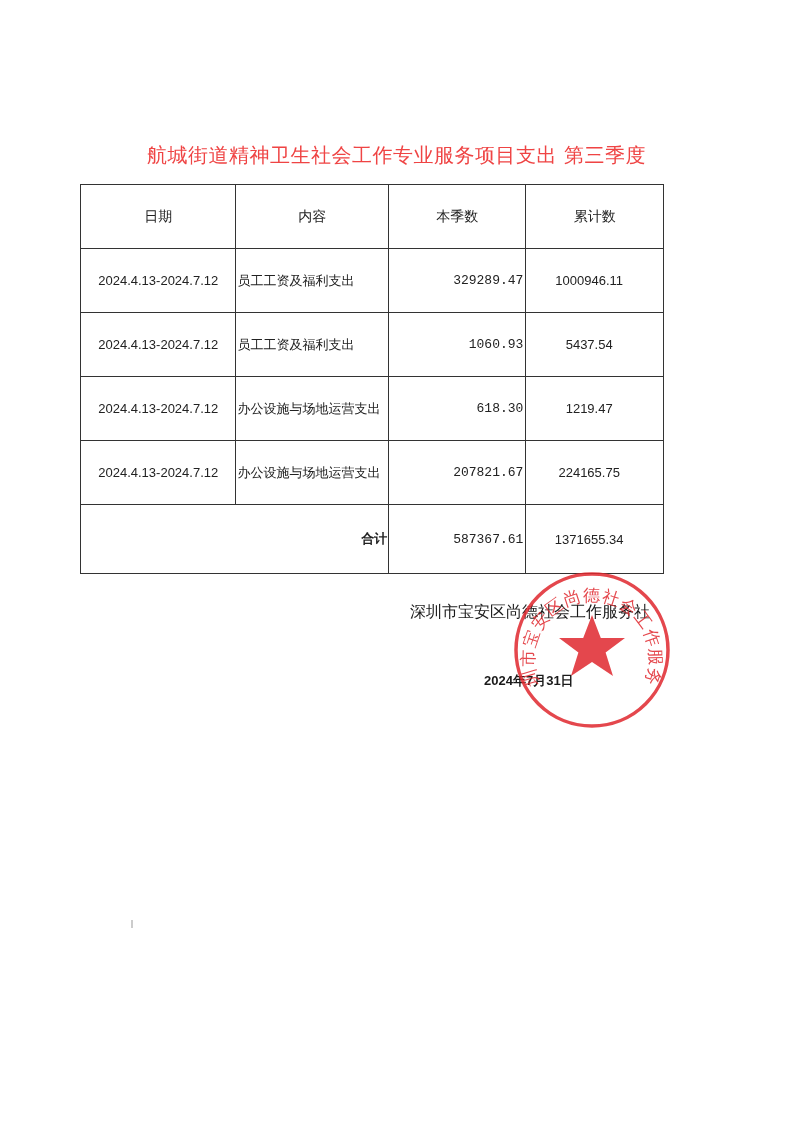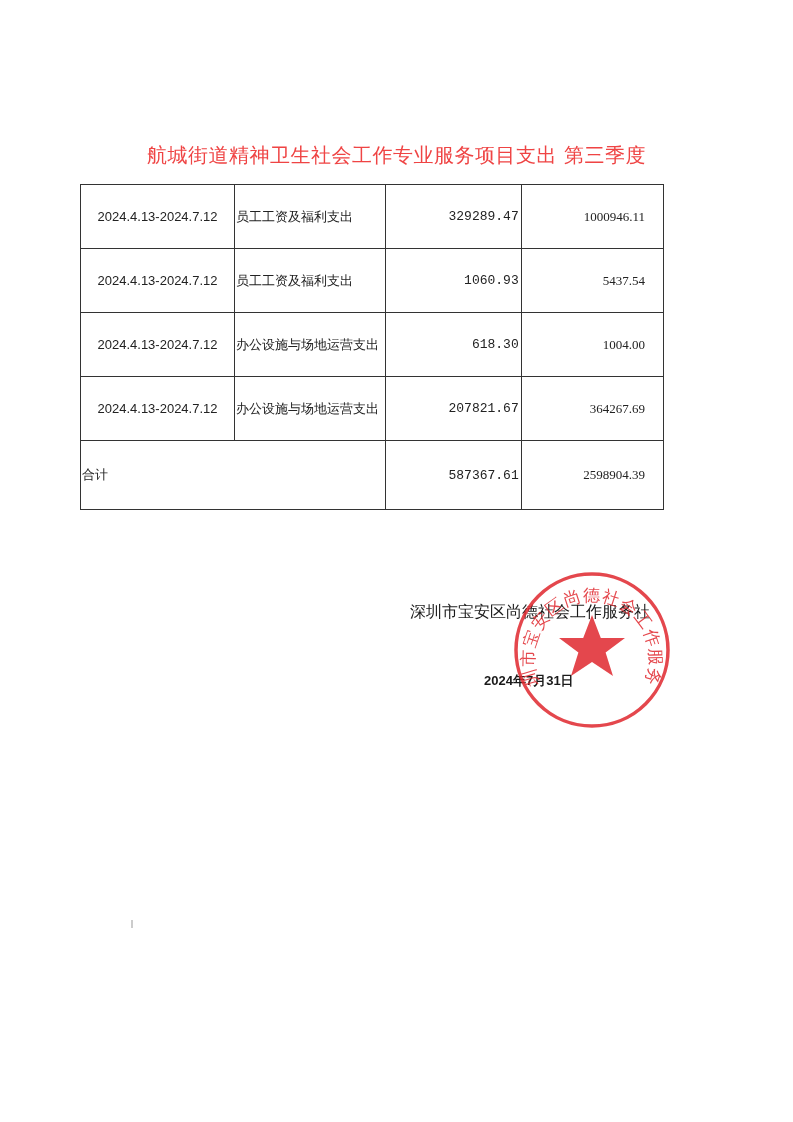--- a/index.html
+++ b/index.html
@@ -8,63 +8,69 @@
   .title { position:absolute; top:110px; left:0; width:793px; text-align:center;
            font-size:20px; letter-spacing:0.5px; color:#ef4444;margin-top:32px; }
   table.report { position:absolute; left:80px; top:184px; border-collapse:collapse;
                  width:584px; }
   table.report td, table.report th { border:1.5px solid #333; font-weight:normal; }
   table.report th { height:61px; font-size:14px; text-align:center; }
   table.report td { height:61px; font-size:13px; }
   .c-date { width:158px; text-align:center; font-family:"Liberation Sans", sans-serif; font-size:13px; }
   .c-content { width:158px; text-align:left; }
   .c-num { width:137px; text-align:right; padding-right:2px; font-family:"Liberation Mono", monospace; font-size:13px; }
-  .c-num2 { width:127px; text-align:right; padding-right:18px; font-family:Liberation Serif, serif; font-size:13px; }
+  .c-num2 { width:127px; text-align:center; padding-right:12px; font-family:Liberation Sans, sans-serif; font-size:13px; }
   tr.total td { height:66px; }
   .org { position:absolute; top:602px; left:410px; font-size:16px; color:#1a1a1a; }
   .date { position:absolute; top:672px; left:484px; font-size:13px; font-weight:bold;
           font-family:"Liberation Sans", sans-serif; color:#1a1a1a; }
   .stamp { position:absolute; left:512px; top:570px; width:160px; height:160px; opacity:0.85; }
   .mark { position:absolute; left:131px; top:920px; width:2px; height:8px; background:#ccc; }
 </style>
 </head>
 <body>
 
 <div class="title">航城街道精神卫生社会工作专业服务项目支出 第三季度</div>
 
 <table class="report">
   <tbody>
+      <tr>
+    <th class="c-date">日期</th>
+    <th class="c-content">内容</th>
+    <th>本季数</th>
+    <th>累计数</th>
+  </tr>
   <tr>
     <td class="c-date">2024.4.13-2024.7.12</td>
     <td class="c-content">员工工资及福利支出</td>
     <td class="c-num">329289.47</td>
     <td class="c-num2">1000946.11</td>
   </tr>
   <tr>
     <td class="c-date">2024.4.13-2024.7.12</td>
     <td class="c-content">员工工资及福利支出</td>
     <td class="c-num">1060.93</td>
     <td class="c-num2">5437.54</td>
   </tr>
   <tr>
     <td class="c-date">2024.4.13-2024.7.12</td>
     <td class="c-content">办公设施与场地运营支出</td>
     <td class="c-num">618.30</td>
-    <td class="c-num2">1004.00</td>
+    <td class="c-num2">1219.47</td>
   </tr>
   <tr>
     <td class="c-date">2024.4.13-2024.7.12</td>
     <td class="c-content">办公设施与场地运营支出</td>
     <td class="c-num">207821.67</td>
-    <td class="c-num2">364267.69</td>
+    <td class="c-num2">224165.75</td>
   </tr>
   <tr class="total">
-    <td colspan="2" style="text-align:left;">合计</td>
+    <td colspan="2" style="text-align:right;font-weight:bold;">合计</td>
     <td class="c-num">587367.61</td>
-    <td class="c-num2">2598904.39</td>
+    <td class="c-num2">1371655.34</td>
   </tr>
 </tbody>
   </table>
 
 <div class="org">深圳市宝安区尚德社会工作服务社</div>
 <div class="date">2024年7月31日</div>
 
 <svg class="stamp" viewBox="0 0 160 160">
   <defs>
     <path id="arcPath" d="M 30 118 A 58 58 0 1 1 130 118"></path>

